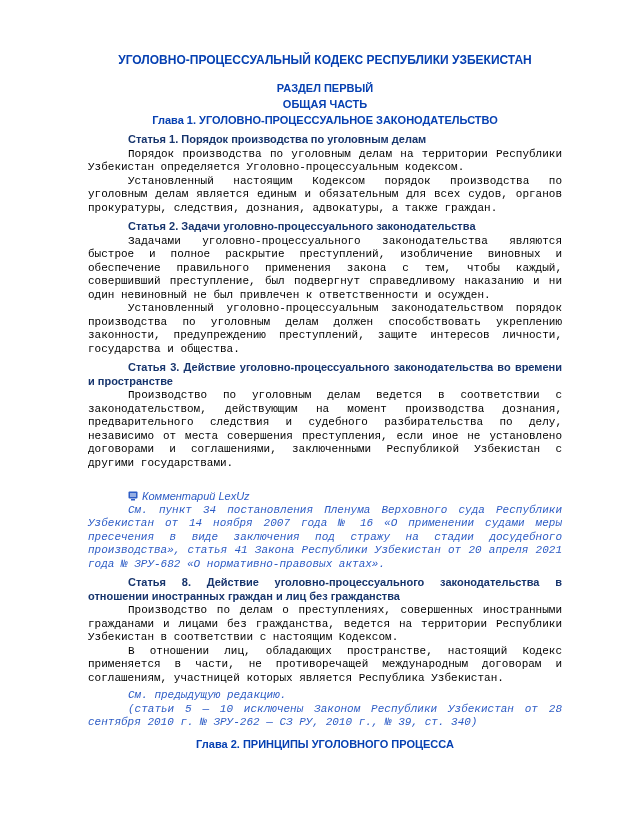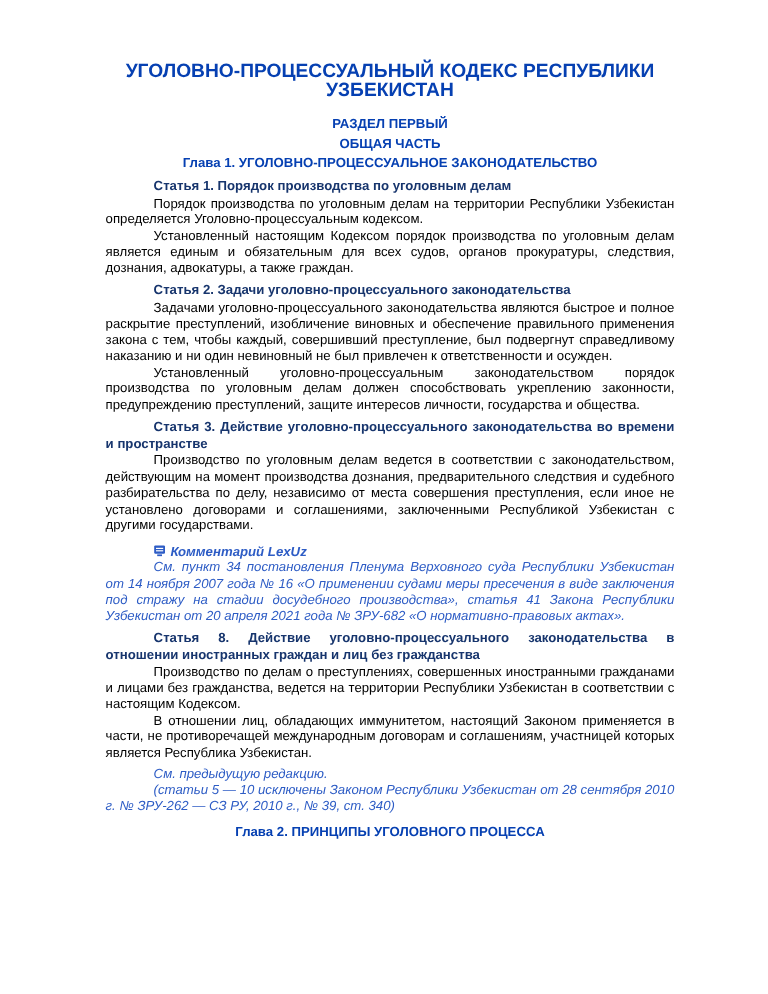--- a/index.html
+++ b/index.html
@@ -16,53 +16,53 @@
   .page {
     box-sizing: border-box;
     width: 640px;
     height: 828px;
     padding: 52px 78px 20px 88px;
     font-size: 11px;
     line-height: 13.5px;
     color: #000000;
     background: #ffffff;
   }
-  p { margin: 0; }
+  p { margin: 0; font-family: Liberation Mono, monospace; }
   .center-heading {
     text-align: center;
     font-weight: bold;
     color: #0640b2;
     line-height: 16px;
   }
   .doc-title {
-    font-size: 16px;
+    font-size: 12px;
     margin-bottom: 12px;
   }
   .chapter-2 {
     margin-top: 6px;
     margin-bottom: 3px;
   }
   .article-heading {
     font-weight: bold;
     color: #17356d;
     text-align: justify;
     text-indent: 40px;
     margin-top: 5px;
     margin-bottom: 1px;
   }
   .body-paragraph {
     text-align: justify;
     text-indent: 40px;
   }
   .comment-row {
-    margin-top: 8px;
+    margin-top: 20px;
     text-indent: 40px;
     color: #2d5cc5;
     font-style: italic;
-    font-weight: bold;
+    font-weight: normal;
     cursor: pointer;
   }
   .lexuz-icon { margin-right: 4px; }
   .lexuz-icon svg { vertical-align: -1px; }
   .comment-citation {
     color: #2d5cc5;
     font-style: italic;
     text-align: justify;
     text-indent: 40px;
     cursor: pointer;
@@ -95,21 +95,21 @@
           <rect x="0.5" y="0.5" width="9" height="7" rx="1" fill="#2d5cc5"></rect>
           <rect x="2" y="2.5" width="6" height="1" fill="#ffffff"></rect>
           <rect x="2" y="4.5" width="6" height="1" fill="#ffffff"></rect>
           <rect x="3" y="8" width="4" height="1.5" fill="#2d5cc5"></rect>
         </svg></span><span>Комментарий LexUz</span>
   </div>
   <p class="comment-citation">См. пункт 34 постановления Пленума Верховного суда Республики Узбекистан от 14 ноября 2007 года № 16 «О применении судами меры пресечения в виде заключения под стражу на стадии досудебного производства», статья 41 Закона Республики Узбекистан от 20 апреля 2021 года № ЗРУ-682 «О нормативно-правовых актах».</p>
 
   <div class="article-heading">Статья 8. Действие уголовно-процессуального законодательства в отношении иностранных граждан и лиц без гражданства</div>
   <p class="body-paragraph">Производство по делам о преступлениях, совершенных иностранными гражданами и лицами без гражданства, ведется на территории Республики Узбекистан в соответствии с настоящим Кодексом.</p>
-  <p class="body-paragraph">В отношении лиц, обладающих иммунитетом, настоящий Законом применяется в части, не противоречащей международным договорам и соглашениям, участницей которых является Республика Узбекистан.</p>
+  <p class="body-paragraph">В отношении лиц, обладающих пространстве, настоящий Кодекс применяется в части, не противоречащей международным договорам и соглашениям, участницей которых является Республика Узбекистан.</p>
 
   <p class="comment-citation see-previous">См. предыдущую редакцию.</p>
   <p class="comment-citation">(статьи 5 — 10 исключены Законом Республики Узбекистан от 28 сентября 2010 г. № ЗРУ-262 — СЗ РУ, 2010 г., № 39, ст. 340)</p>
 
   <div class="center-heading chapter-2">Глава 2. ПРИНЦИПЫ УГОЛОВНОГО ПРОЦЕССА</div>
 
 
 </div>
 
 </body></html>

